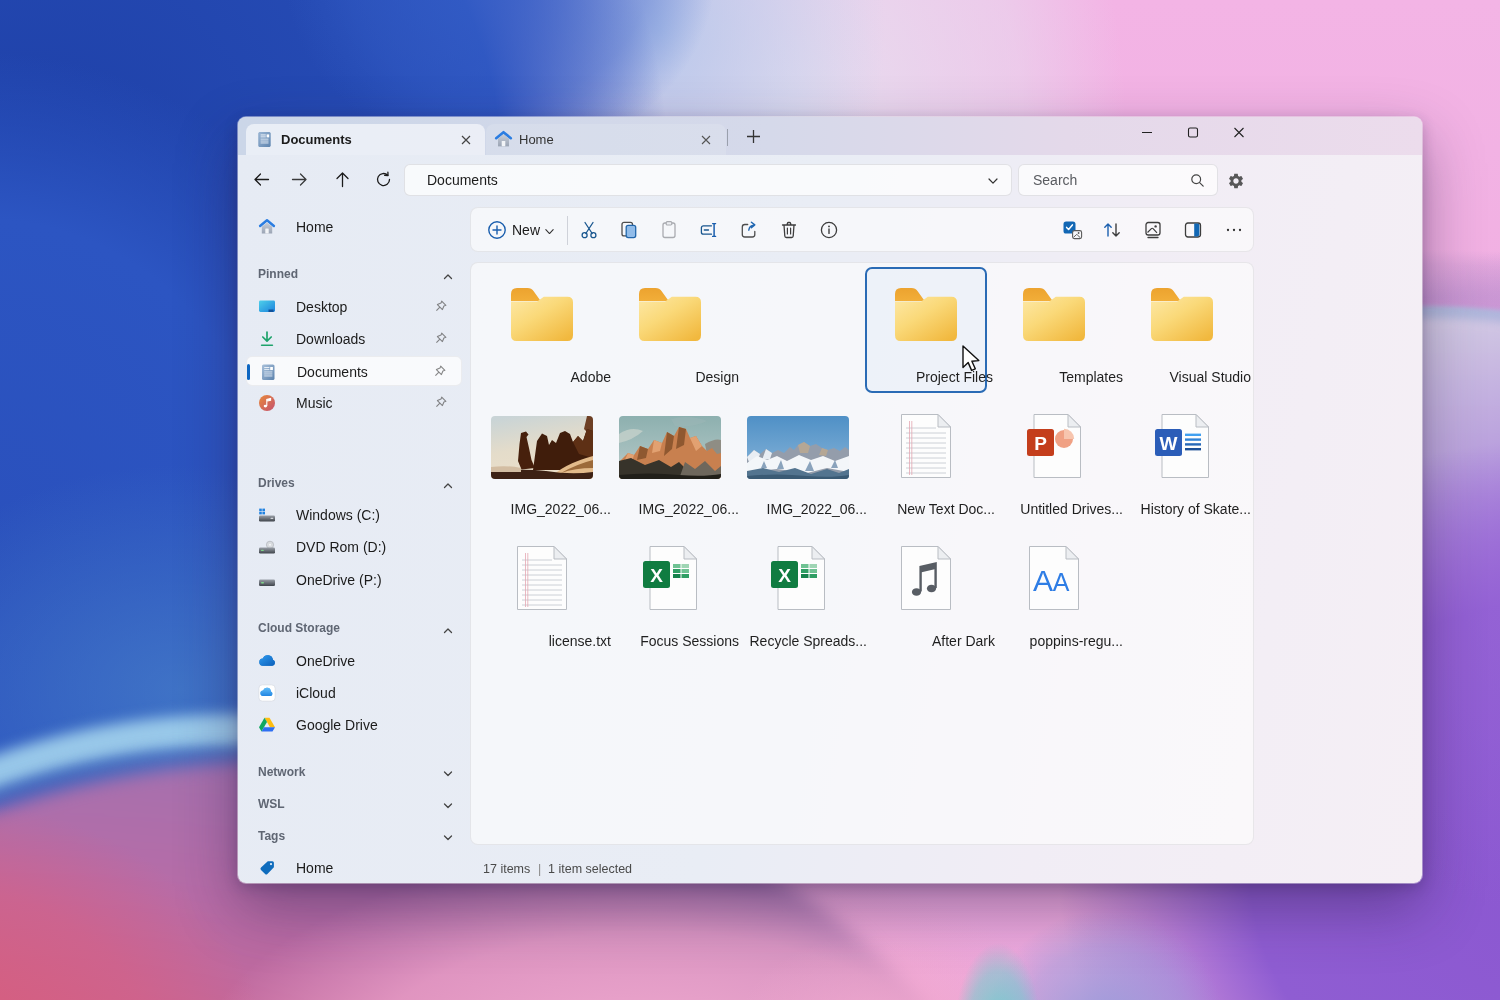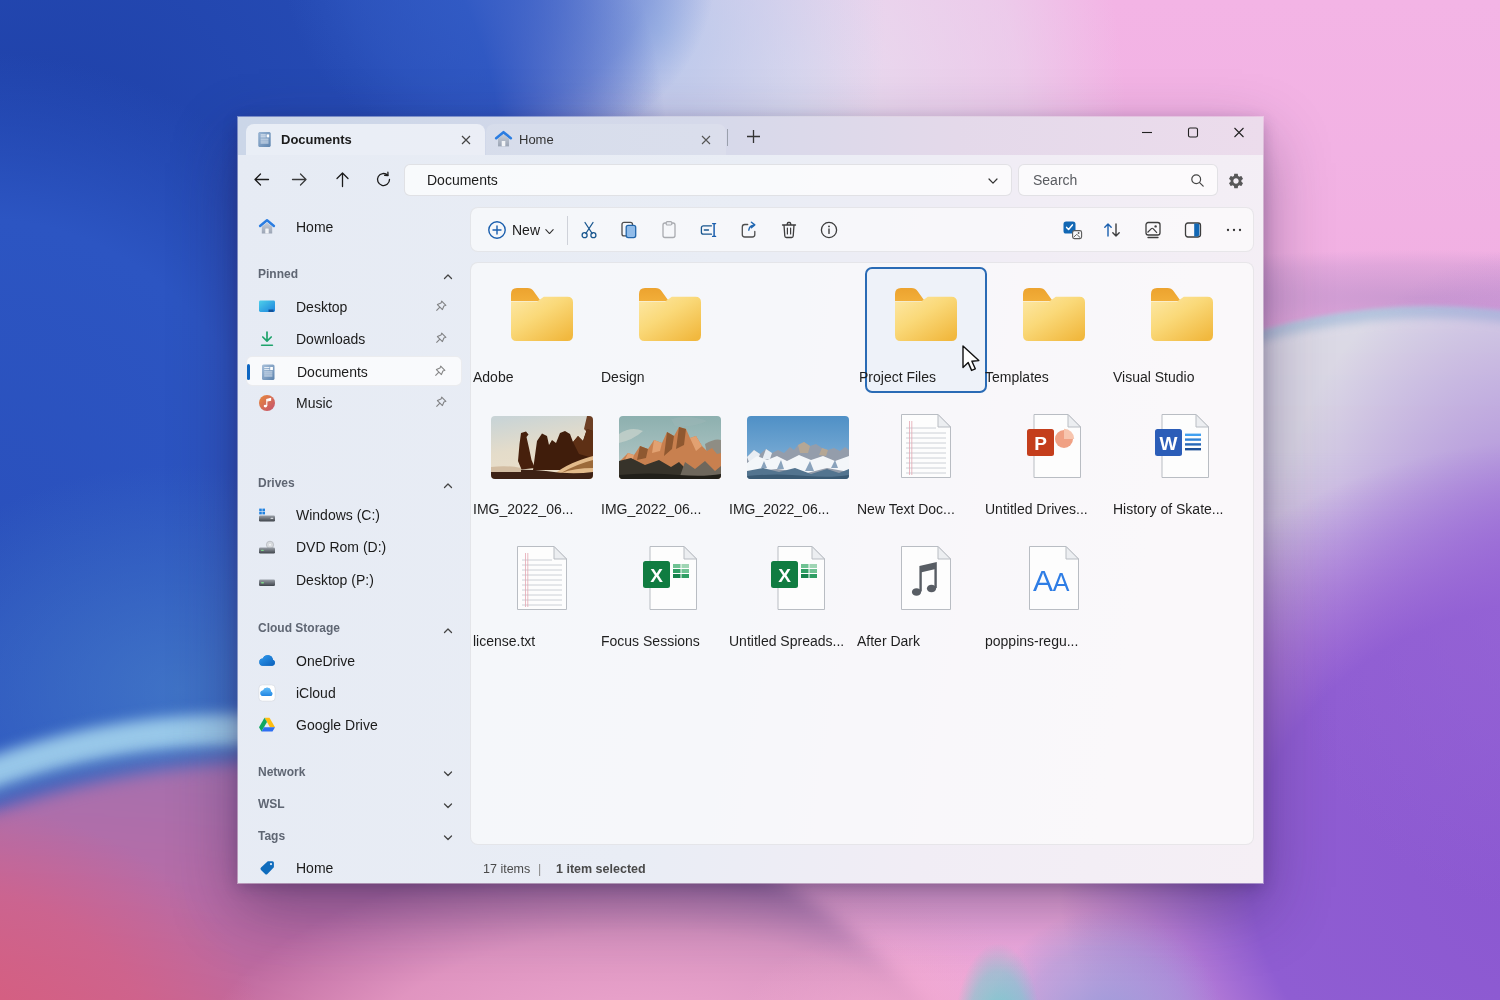--- a/index.html
+++ b/index.html
@@ -3,22 +3,22 @@
 <meta charset="utf-8">
 <style>
   * { margin:0; padding:0; box-sizing:border-box; }
   html,body { width:1500px; height:1000px; overflow:hidden; }
   body { font-family:"Liberation Sans", sans-serif; position:relative; background:#7f8fd0; }
   .wp { position:absolute; inset:0; }
   .layer { position:absolute; inset:0; }
 
   
   #win {
-    position:absolute; left:238px; top:117px; width:1025px; height:766px;
-    border-radius:0; overflow:hidden;
+    position:absolute; left:238px; top:117px; width:1184px; height:766px;
+    border-radius:8px; overflow:hidden;
     background:linear-gradient(100deg,#e6ebf4 0%,#e9edf5 45%,#f1edf5 70%,#f5eff5 100%);
     box-shadow:0 0 0 1px rgba(255,255,255,0.4), 0 25px 60px rgba(40,25,70,0.42), 0 4px 14px rgba(40,25,70,0.25);
   }
   
   #tabstrip { position:absolute; left:0; top:0; width:100%; height:38px;
     background:linear-gradient(to right,#cbd6e8 0%,#d5d9ea 45%,#e4d9ea 70%,#ecdcec 100%); }
   .tab { position:absolute; top:7px; height:31px; border-radius:8px 8px 0 0; }
   #tab1 { left:8px; width:239px; background:linear-gradient(100deg,#e9eef6,#ebeef6); }
   #tab2 { left:248px; width:240px; background:rgba(255,255,255,0.13); }
   .tabtxt { position:absolute; top:8px; font-size:13px; color:#1b1b1b; }
@@ -42,21 +42,21 @@
   #sidebar { position:absolute; left:0; top:88px; width:232px; height:640px; }
   .sitem { position:absolute; left:8px; width:216px; height:30px; }
   .sico { position:absolute; left:12px; top:6px; width:18px; height:18px; }
   .stxt { position:absolute; left:50px; top:7px; font-size:14px; color:#1b1b1b; }
   .shead { position:absolute; left:20px; font-size:12px; color:#5f6673; font-weight:bold; }
   .pin  { position:absolute; right:14px; top:7px; width:16px; height:16px; opacity:.75; }
   .chev { position:absolute; right:14px; width:16px; height:16px; }
 
   
   .tile { position:absolute; width:122px; height:126px; }
-  .label { position:absolute; left:-8px; right:-8px; top:102px; text-align:left;
+  .label { position:absolute; left:-8px; right:-8px; top:102px; text-align:right;
     font-size:14px; color:#1f1f1f; white-space:nowrap; }
   .icing { position:absolute; left:50%; transform:translateX(-50%); }
 
   #status { position:absolute; left:232px; top:728px; width:784px; height:38px; }
   .sttxt { position:absolute; top:17px; font-size:12.5px; color:#4a4a4a; }
 </style>
 </head>
 <body>
 
   <div class="wp">
@@ -460,21 +460,21 @@
             <rect x="31" y="19" width="7.5" height="4" fill="#6fc293"></rect>
             <rect x="39.5" y="19" width="7.5" height="4" fill="#9fd5b4"></rect>
             <rect x="31" y="24" width="7.5" height="4" fill="#2f9e64"></rect>
             <rect x="39.5" y="24" width="7.5" height="4" fill="#6fc293"></rect>
             <rect x="31" y="29" width="7.5" height="4" fill="#16824c"></rect>
             <rect x="39.5" y="29" width="7.5" height="4" fill="#2f9e64"></rect>
           </g>
           <rect x="1" y="16" width="27" height="27" rx="2.5" fill="#107c41"></rect>
           <text x="14.5" y="37" text-anchor="middle" font-family="Liberation Sans" font-weight="bold" font-size="19" fill="#fff">X</text>
         </svg>
-        <div class="label">Untitled Spreads...</div>
+        <div class="label">Recycle Spreads...</div>
       </div>
       <div class="tile" style="left:394px;top:268px">
         <svg class="icing" style="top:14px" width="52" height="66" viewBox="0 0 52 66">
           <path d="M1.5 1.5 H38 L50.5 14 V64.5 H1.5 Z" fill="#fdfdfd" stroke="#b9bdc3" stroke-width="1"></path>
           <path d="M38 1.5 V14 H50.5 Z" fill="#eceef1" stroke="#b9bdc3" stroke-width="1" stroke-linejoin="round"></path>
           <ellipse cx="16.5" cy="47" rx="4.6" ry="3.8" fill="#585d64"></ellipse>
           <ellipse cx="31.5" cy="43.5" rx="4.6" ry="3.8" fill="#585d64"></ellipse>
           <path d="M20.6 46.5 V22 L35.6 18.5 V43" stroke="#585d64" stroke-width="2.4" fill="none"></path>
           <path d="M20.6 22 L35.6 18.5 L35.6 24 L20.6 27.5 Z" fill="#585d64"></path>
         </svg>
@@ -614,21 +614,21 @@
           <rect x="1" y="9.5" width="16" height="6" rx="1.2" fill="url(#drvg)"></rect>
           <rect x="12.5" y="11.7" width="2.8" height="1.4" rx="0.7" fill="#cfd3d8"></rect>
         </svg>
         <span class="stxt">Windows (C:)</span>
       </div>
       <div class="sitem" style="top:360px">
         <svg class="sico" viewBox="0 0 18 18">
           <rect x="1" y="8.5" width="16" height="6.5" rx="1.3" fill="url(#drvg)"></rect>
           <rect x="3" y="10.9" width="3" height="1.5" rx="0.75" fill="#7fd48a"></rect>
         </svg>
-        <span class="stxt">Desktop (P:)</span>
+        <span class="stxt">OneDrive (P:)</span>
       </div>
 
       <span class="shead" style="top:416px">Cloud Storage</span>
       <svg class="chev" style="top:418px" viewBox="0 0 16 16">
         <path d="M4.5 9.5 L8 6 L11.5 9.5" fill="none" stroke="#444" stroke-width="1.3" stroke-linecap="round" stroke-linejoin="round"></path>
       </svg>
 
       <div class="sitem" style="top:441px">
         <svg class="sico" viewBox="0 0 18 18">
           <path d="M5 13.8 a3.6 3.6 0 0 1 -0.1 -7.2 a5.2 5.2 0 0 1 10 1.2 a3.1 3.1 0 0 1 -0.7 6 Z" fill="#1273c9"></path>
@@ -682,15 +682,15 @@
         <svg class="sico" viewBox="0 0 18 18">
           <path d="M9.8 2.2 h4.6 a1.5 1.5 0 0 1 1.5 1.5 v4.6 L9.4 15 a1.6 1.6 0 0 1 -2.3 0 L3 10.9 a1.6 1.6 0 0 1 0 -2.3 Z" fill="#0f6cbd"></path>
           <circle cx="13" cy="5.1" r="1.1" fill="#e8f0fa"></circle>
         </svg>
         <span class="stxt">Home</span>
       </div>
     </div>
     <div id="status">
       <span class="sttxt" style="left:13px;">17 items</span>
       <span class="sttxt" style="left:68px; color:#8a8a8a;">|</span>
-      <span class="sttxt" style="left:86px;font-weight:bold;">1 item selected</span>
+      <span class="sttxt" style="left:78px;">1 item selected</span>
     </div>
   </div>
 
 </body></html>

